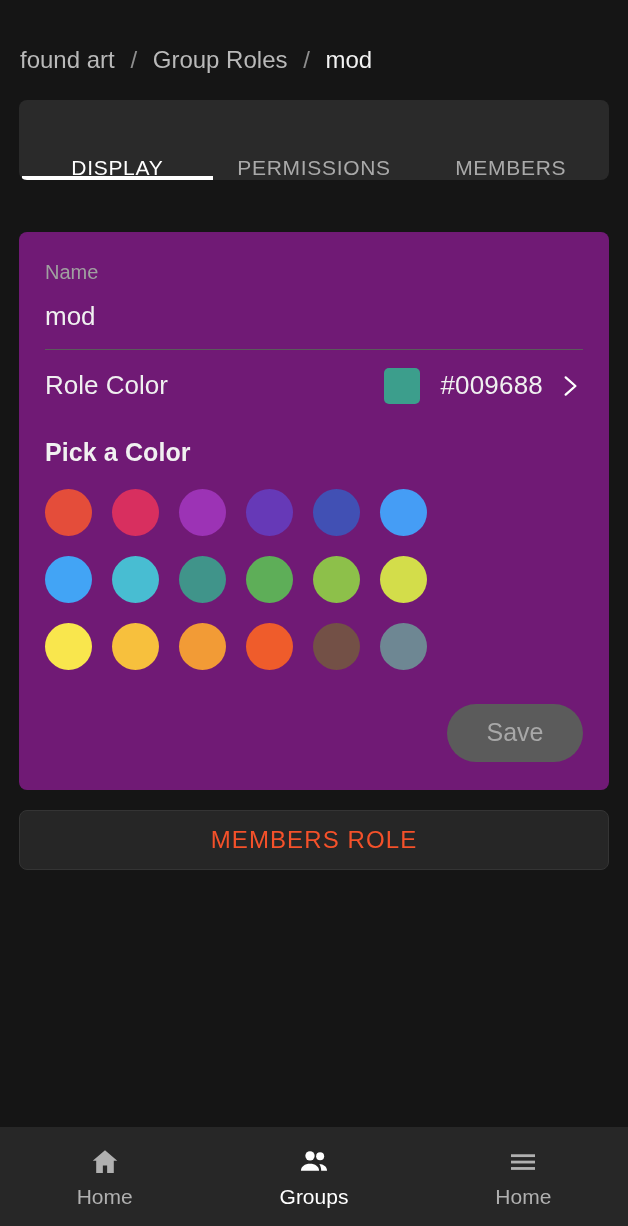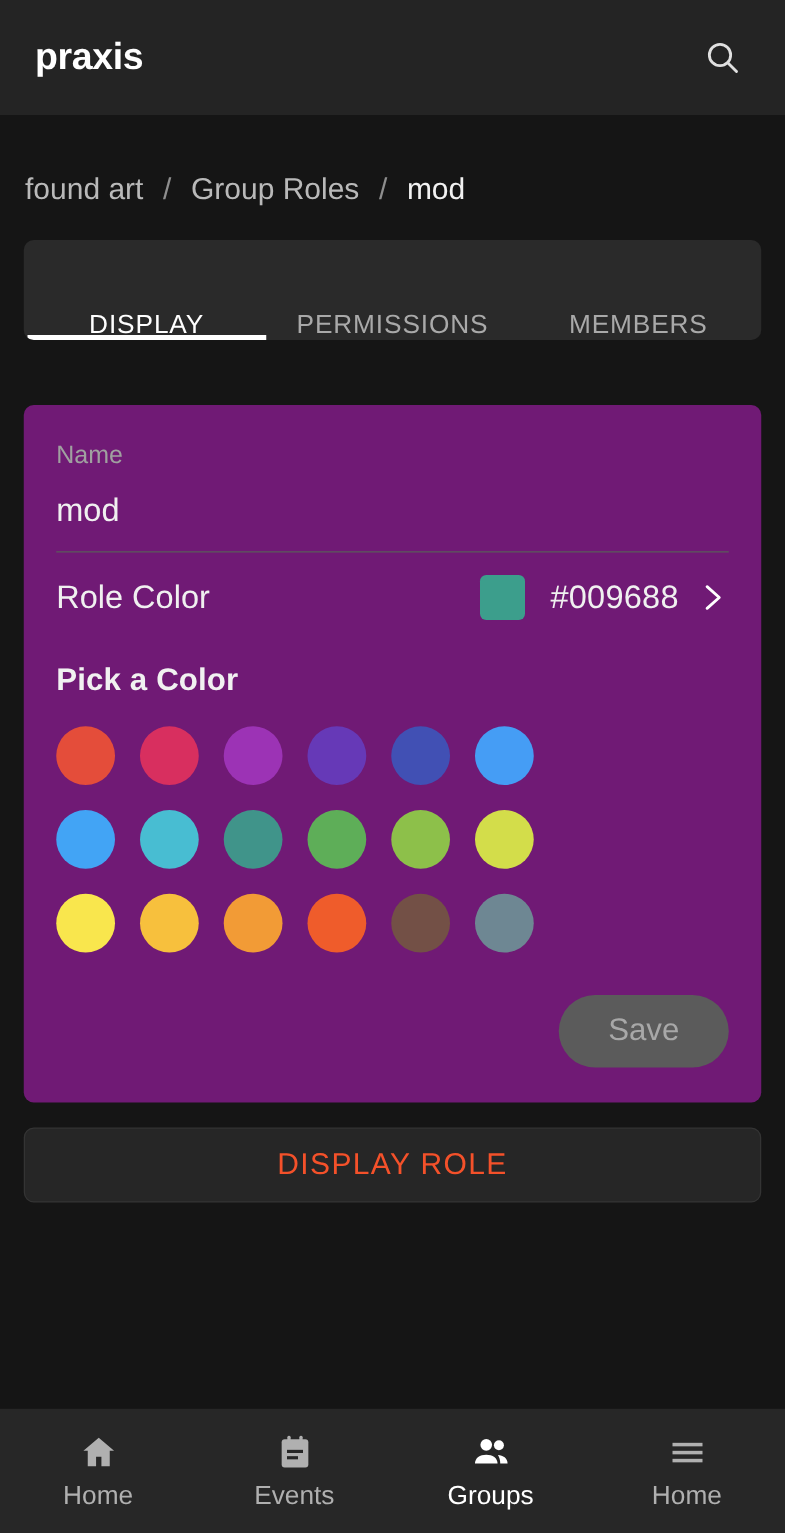--- a/index.html
+++ b/index.html
@@ -218,29 +218,20 @@
   }
   .nav-item.active { color: #ffffff; }
   .nav-label { font-size: 21px; line-height: 1; }
   .nav-icon { width: 32px; height: 32px; display: block; }
 </style>
 </head>
 <body>
 
 <div id="app">
 
-  <div class="appbar">
-    <div class="brand">praxis</div>
-    <div class="search-btn">
-      <svg class="nav-icon" viewBox="0 0 24 24" aria-hidden="true">
-        <circle cx="10.5" cy="10.5" r="6.4" fill="none" stroke="#e0e0e0" stroke-width="1.7"></circle>
-        <line x1="15.3" y1="15.3" x2="20.4" y2="20.4" stroke="#e0e0e0" stroke-width="1.7" stroke-linecap="round"></line>
-      </svg>
-    </div>
-  </div>
 
   <div class="body">
 
     <div class="breadcrumb">
       <span class="crumb">found art</span>
       <span class="sep">/</span>
       <span class="crumb">Group Roles</span>
       <span class="sep">/</span>
       <span class="crumb current">mod</span>
     </div>
@@ -301,43 +292,33 @@
             <div class="dot" title="#735046" style="background: rgb(115, 80, 70);"></div>
             <div class="dot" title="#6e8793" style="background: rgb(110, 135, 147);"></div>
           </div>
         </div>
 
       <div class="card-actions">
         <button class="save-btn" disabled="">Save</button>
       </div>
     </div>
 
-    <button class="delete-btn" style="color: rgb(244, 81, 42);">DISPLAY ROLE</button>
+    <button class="delete-btn" style="color: rgb(244, 81, 42);">MEMBERS ROLE</button>
 
   </div>
 
   <div class="bottomnav">
 
     <div class="nav-item">
       <svg class="nav-icon" viewBox="0 0 24 24" aria-hidden="true">
         <path d="M12 3.2 2.8 11h2.6v9.2h5.0v-5.6h3.2v5.6h5.0V11h2.6z" fill="currentColor"></path>
       </svg>
       <span class="nav-label">Home</span>
     </div>
 
-    <div class="nav-item">
-      <svg class="nav-icon" viewBox="0 0 24 24" aria-hidden="true">
-        <rect x="4" y="4" width="16" height="17" rx="1.8" fill="currentColor"></rect>
-        <rect x="7.4" y="1.9" width="2" height="3.6" rx="0.9" fill="currentColor"></rect>
-        <rect x="14.6" y="1.9" width="2" height="3.6" rx="0.9" fill="currentColor"></rect>
-        <rect x="7.2" y="10.4" width="9.6" height="1.9" fill="#272727"></rect>
-        <rect x="7.2" y="14.2" width="6.6" height="1.9" fill="#272727"></rect>
-      </svg>
-      <span class="nav-label">Events</span>
-    </div>
 
     <div class="nav-item active">
       <svg class="nav-icon" viewBox="0 0 24 24" aria-hidden="true">
         <circle cx="9" cy="7.4" r="3.5" fill="currentColor"></circle>
         <circle cx="16.6" cy="7.6" r="3.0" fill="currentColor"></circle>
         <path d="M2.2 18.6c0-3.3 3.0-5.3 6.8-5.3s6.8 2.0 6.8 5.3z" fill="currentColor"></path>
         <path d="M16.0 13.5c3.1 0.2 5.8 1.9 5.8 5.1h-4.4c0-2.0-0.6-3.7-1.4-5.1z" fill="currentColor"></path>
       </svg>
       <span class="nav-label">Groups</span>
     </div>

